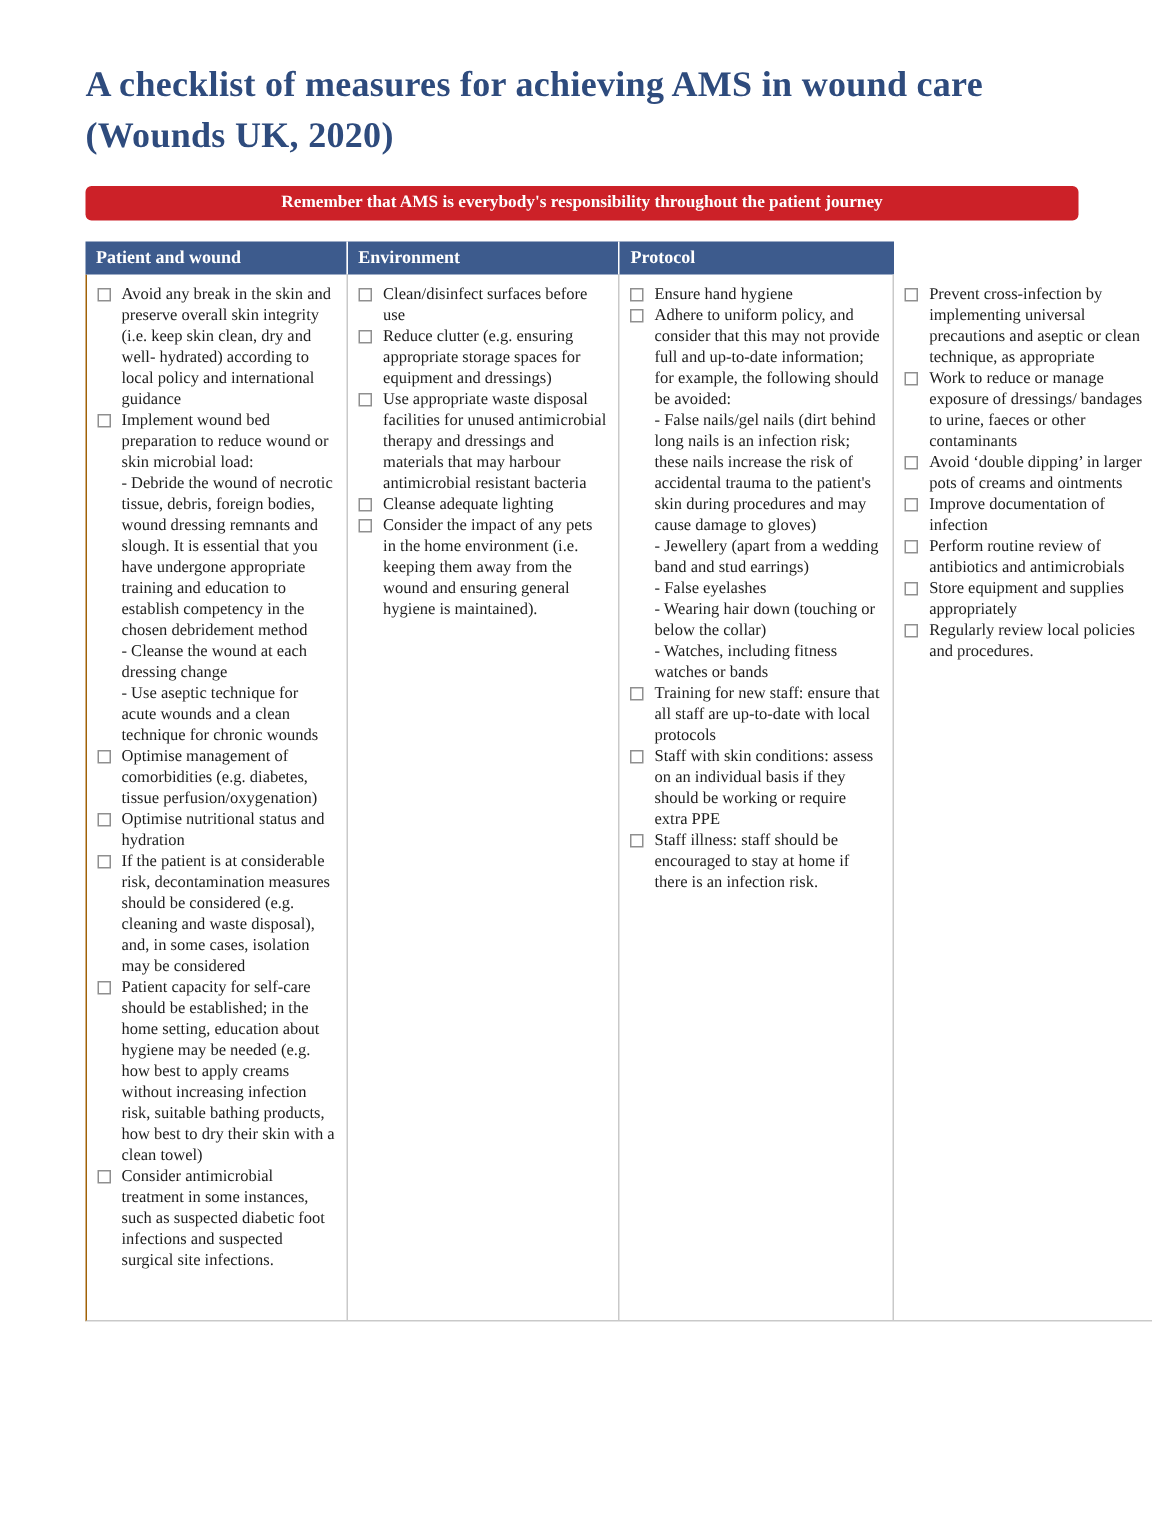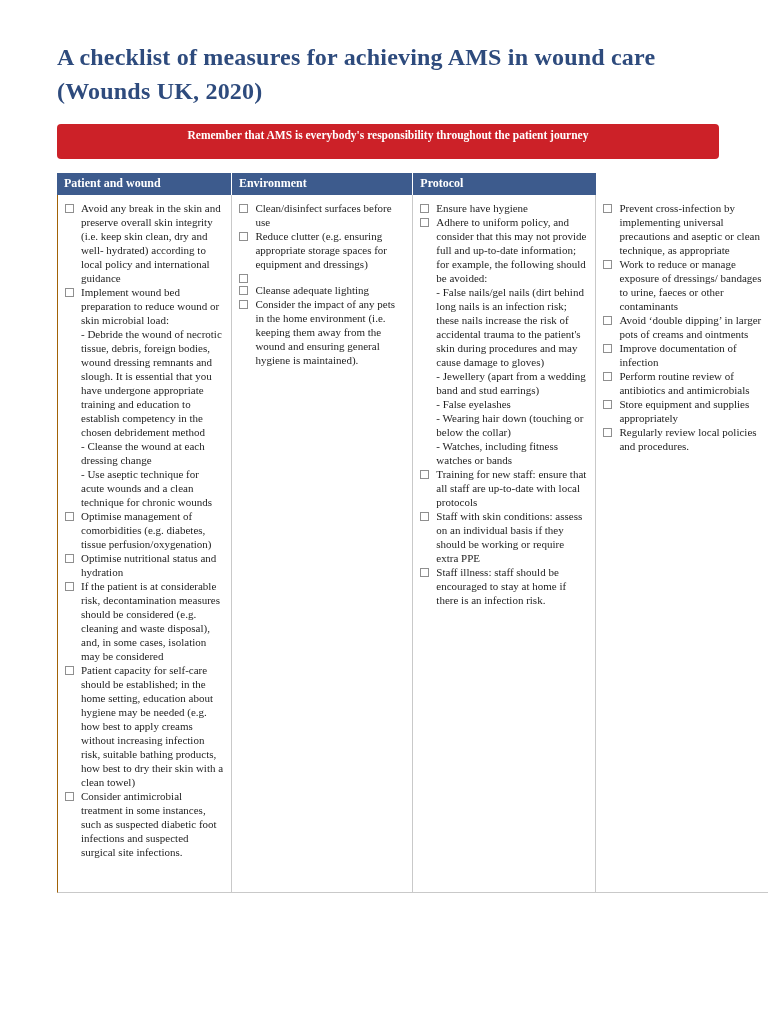--- a/index.html
+++ b/index.html
@@ -24,21 +24,21 @@
   }
   .banner {
     width: 662px;
     box-sizing: border-box;
     background: #cc2128;
     border-radius: 4px;
     color: #ffffff;
     font-weight: bold;
     font-size: 11.5px;
     text-align: center;
-    padding: 5px 10px 18px 10px;
+    padding: 5px 10px 6px 10px;
     margin: 0 0 14px 0;
   }
   .table {
     width: 715px;
     box-sizing: border-box;
   }
   .thead, .tbody {
     display: grid;
     grid-template-columns: 161fr 168fr 170fr 163fr;
   }
@@ -139,34 +139,35 @@
           <div class="item">
             <span class="checkbox"></span>
             <span class="item-text">Clean/disinfect surfaces before use</span>
           </div>
           <div class="item">
             <span class="checkbox"></span>
             <span class="item-text">Reduce clutter (e.g. ensuring appropriate storage spaces for equipment and dressings)</span>
           </div>
           <div class="item">
             <span class="checkbox"></span>
+            <span class="item-text">Use appropriate waste disposal facilities for unused antimicrobial therapy and dressings and materials that may harbour antimicrobial resistant bacteria</span>
           </div>
           <div class="item">
             <span class="checkbox"></span>
             <span class="item-text">Cleanse adequate lighting</span>
           </div>
           <div class="item">
             <span class="checkbox"></span>
             <span class="item-text">Consider the impact of any pets in the home environment (i.e. keeping them away from the wound and ensuring general hygiene is maintained).</span>
           </div>
         </div>
       <div class="td">
           <div class="item">
             <span class="checkbox"></span>
-            <span class="item-text">Ensure have hygiene</span>
+            <span class="item-text">Ensure hand hygiene</span>
           </div>
           <div class="item">
             <span class="checkbox"></span>
             <span class="item-text">Adhere to uniform policy, and consider that this may not provide full and up-to-date information; for example, the following should be avoided:
 - False nails/gel nails (dirt behind long nails is an infection risk; these nails increase the risk of accidental trauma to the patient's skin during procedures and may cause damage to gloves)
 - Jewellery (apart from a wedding band and stud earrings)
 - False eyelashes
 - Wearing hair down (touching or below the collar)
 - Watches, including fitness watches or bands</span>
           </div>

